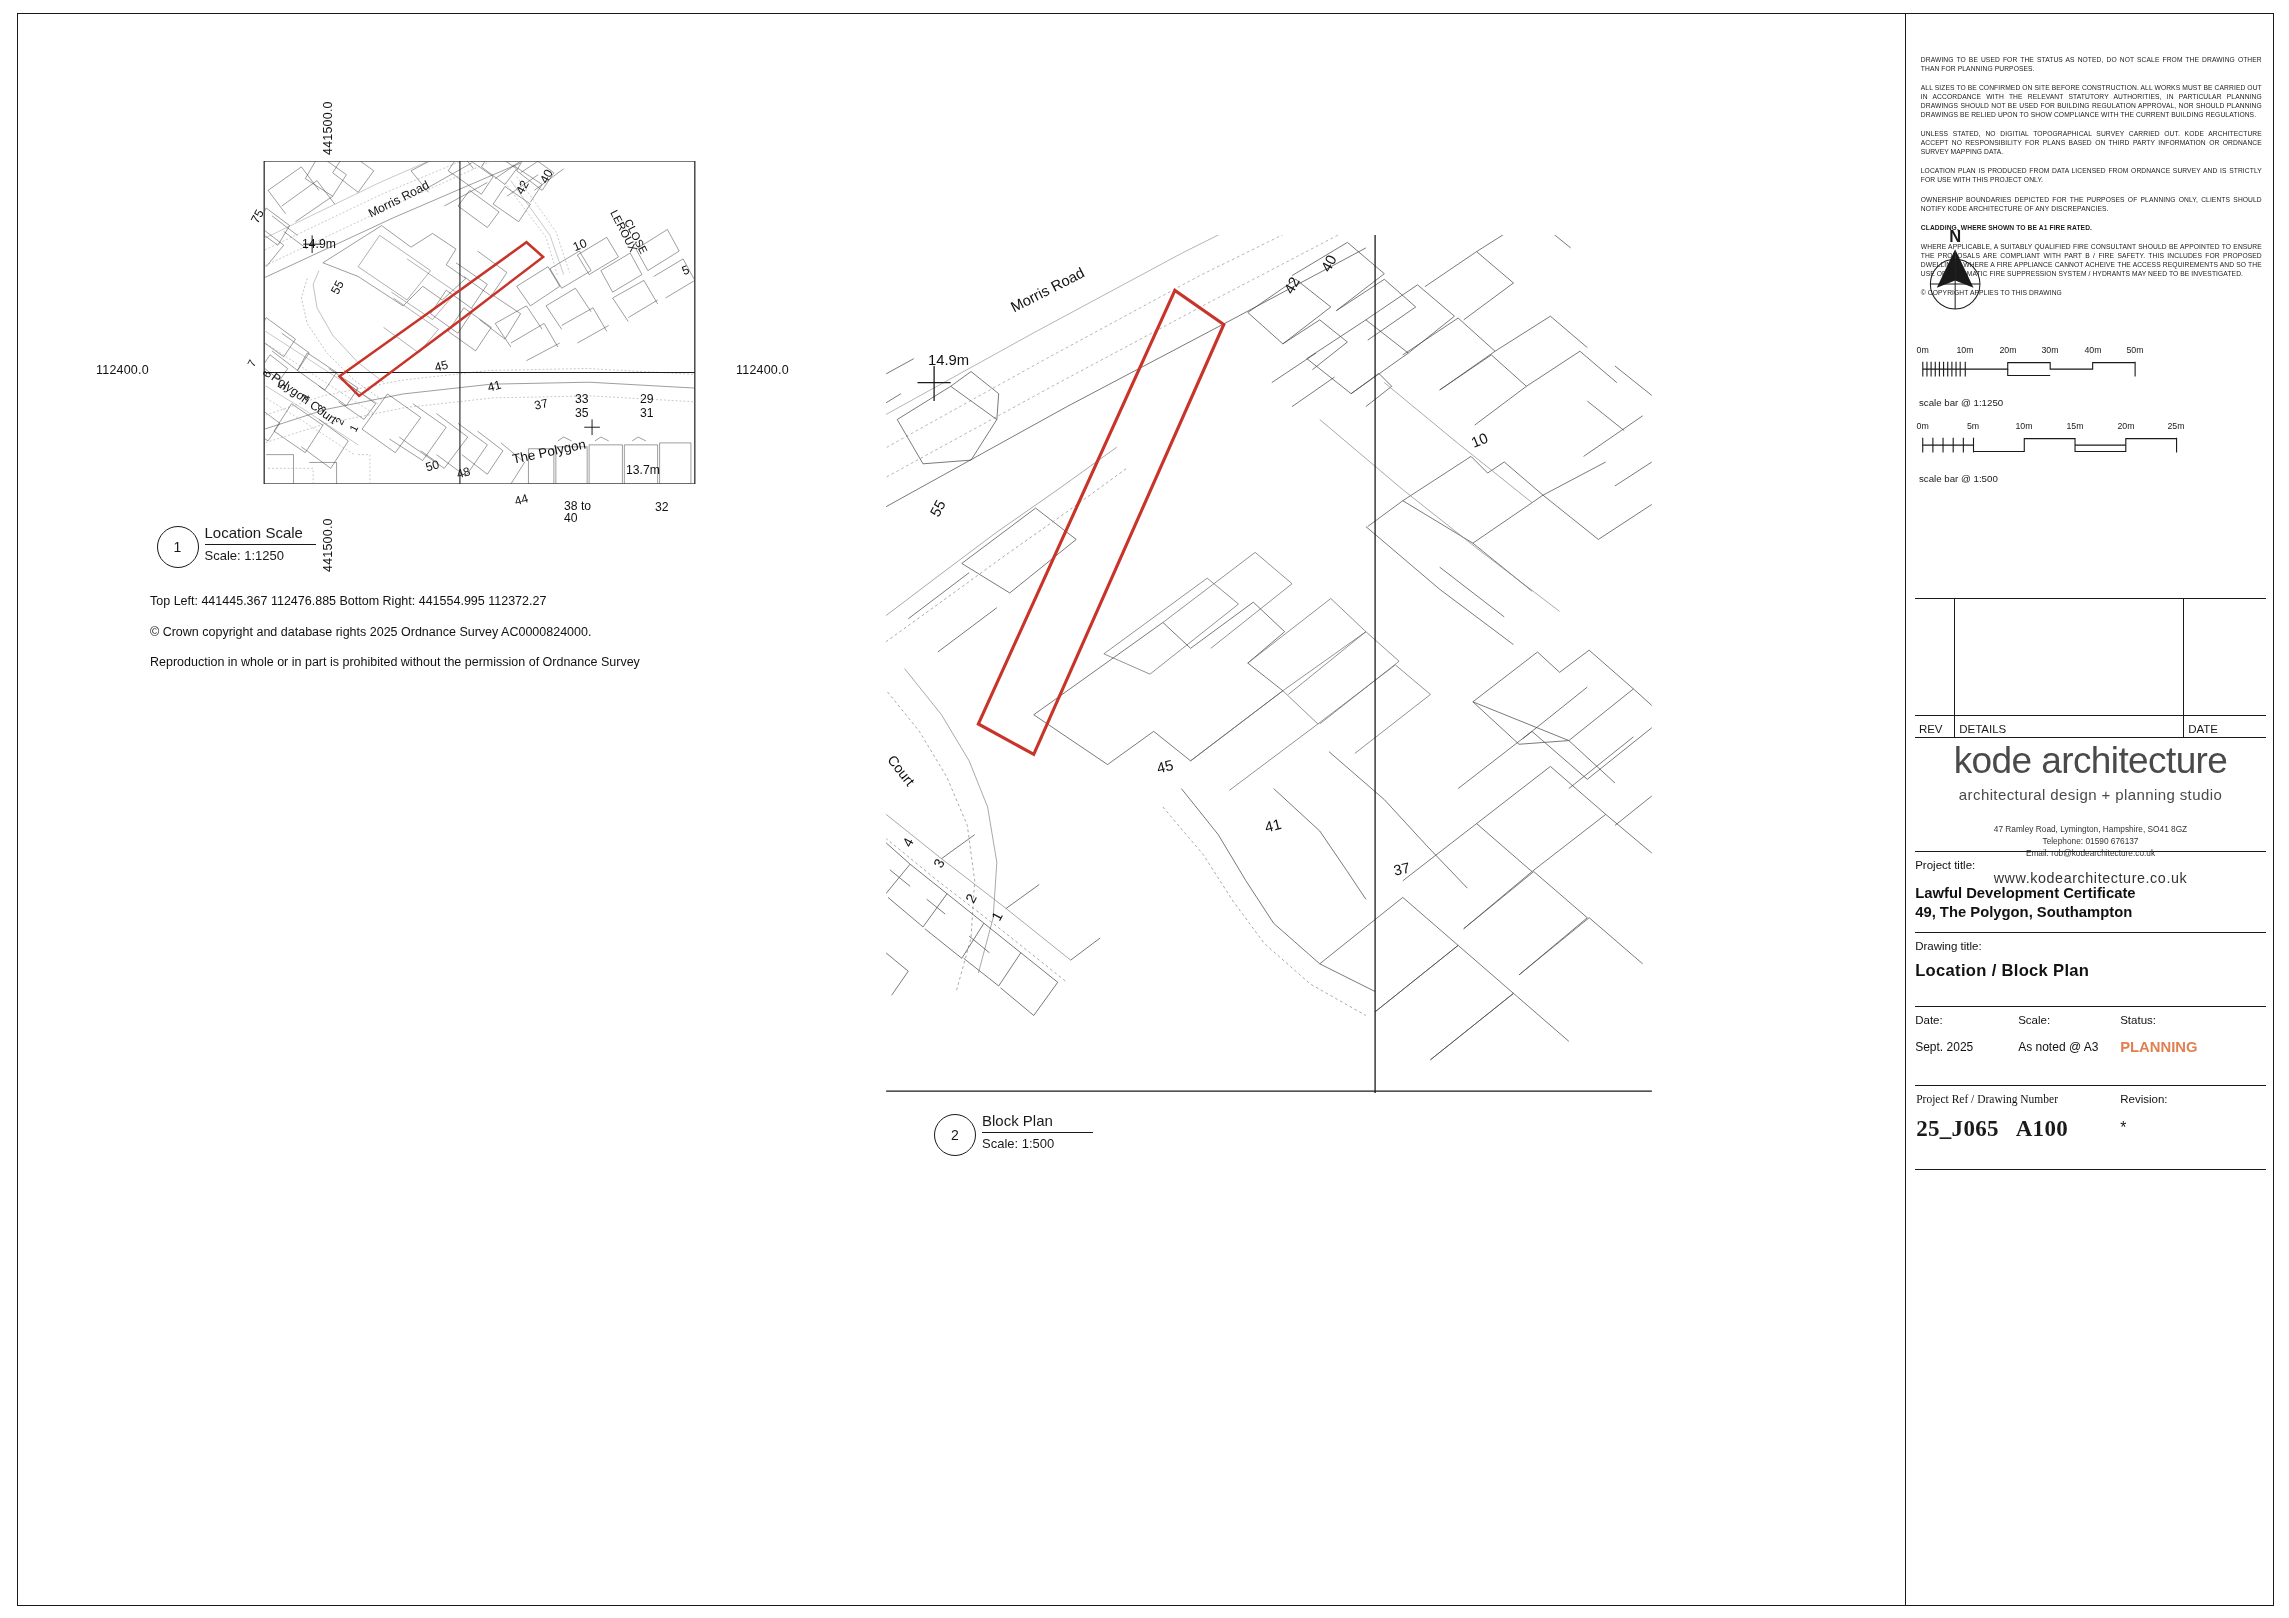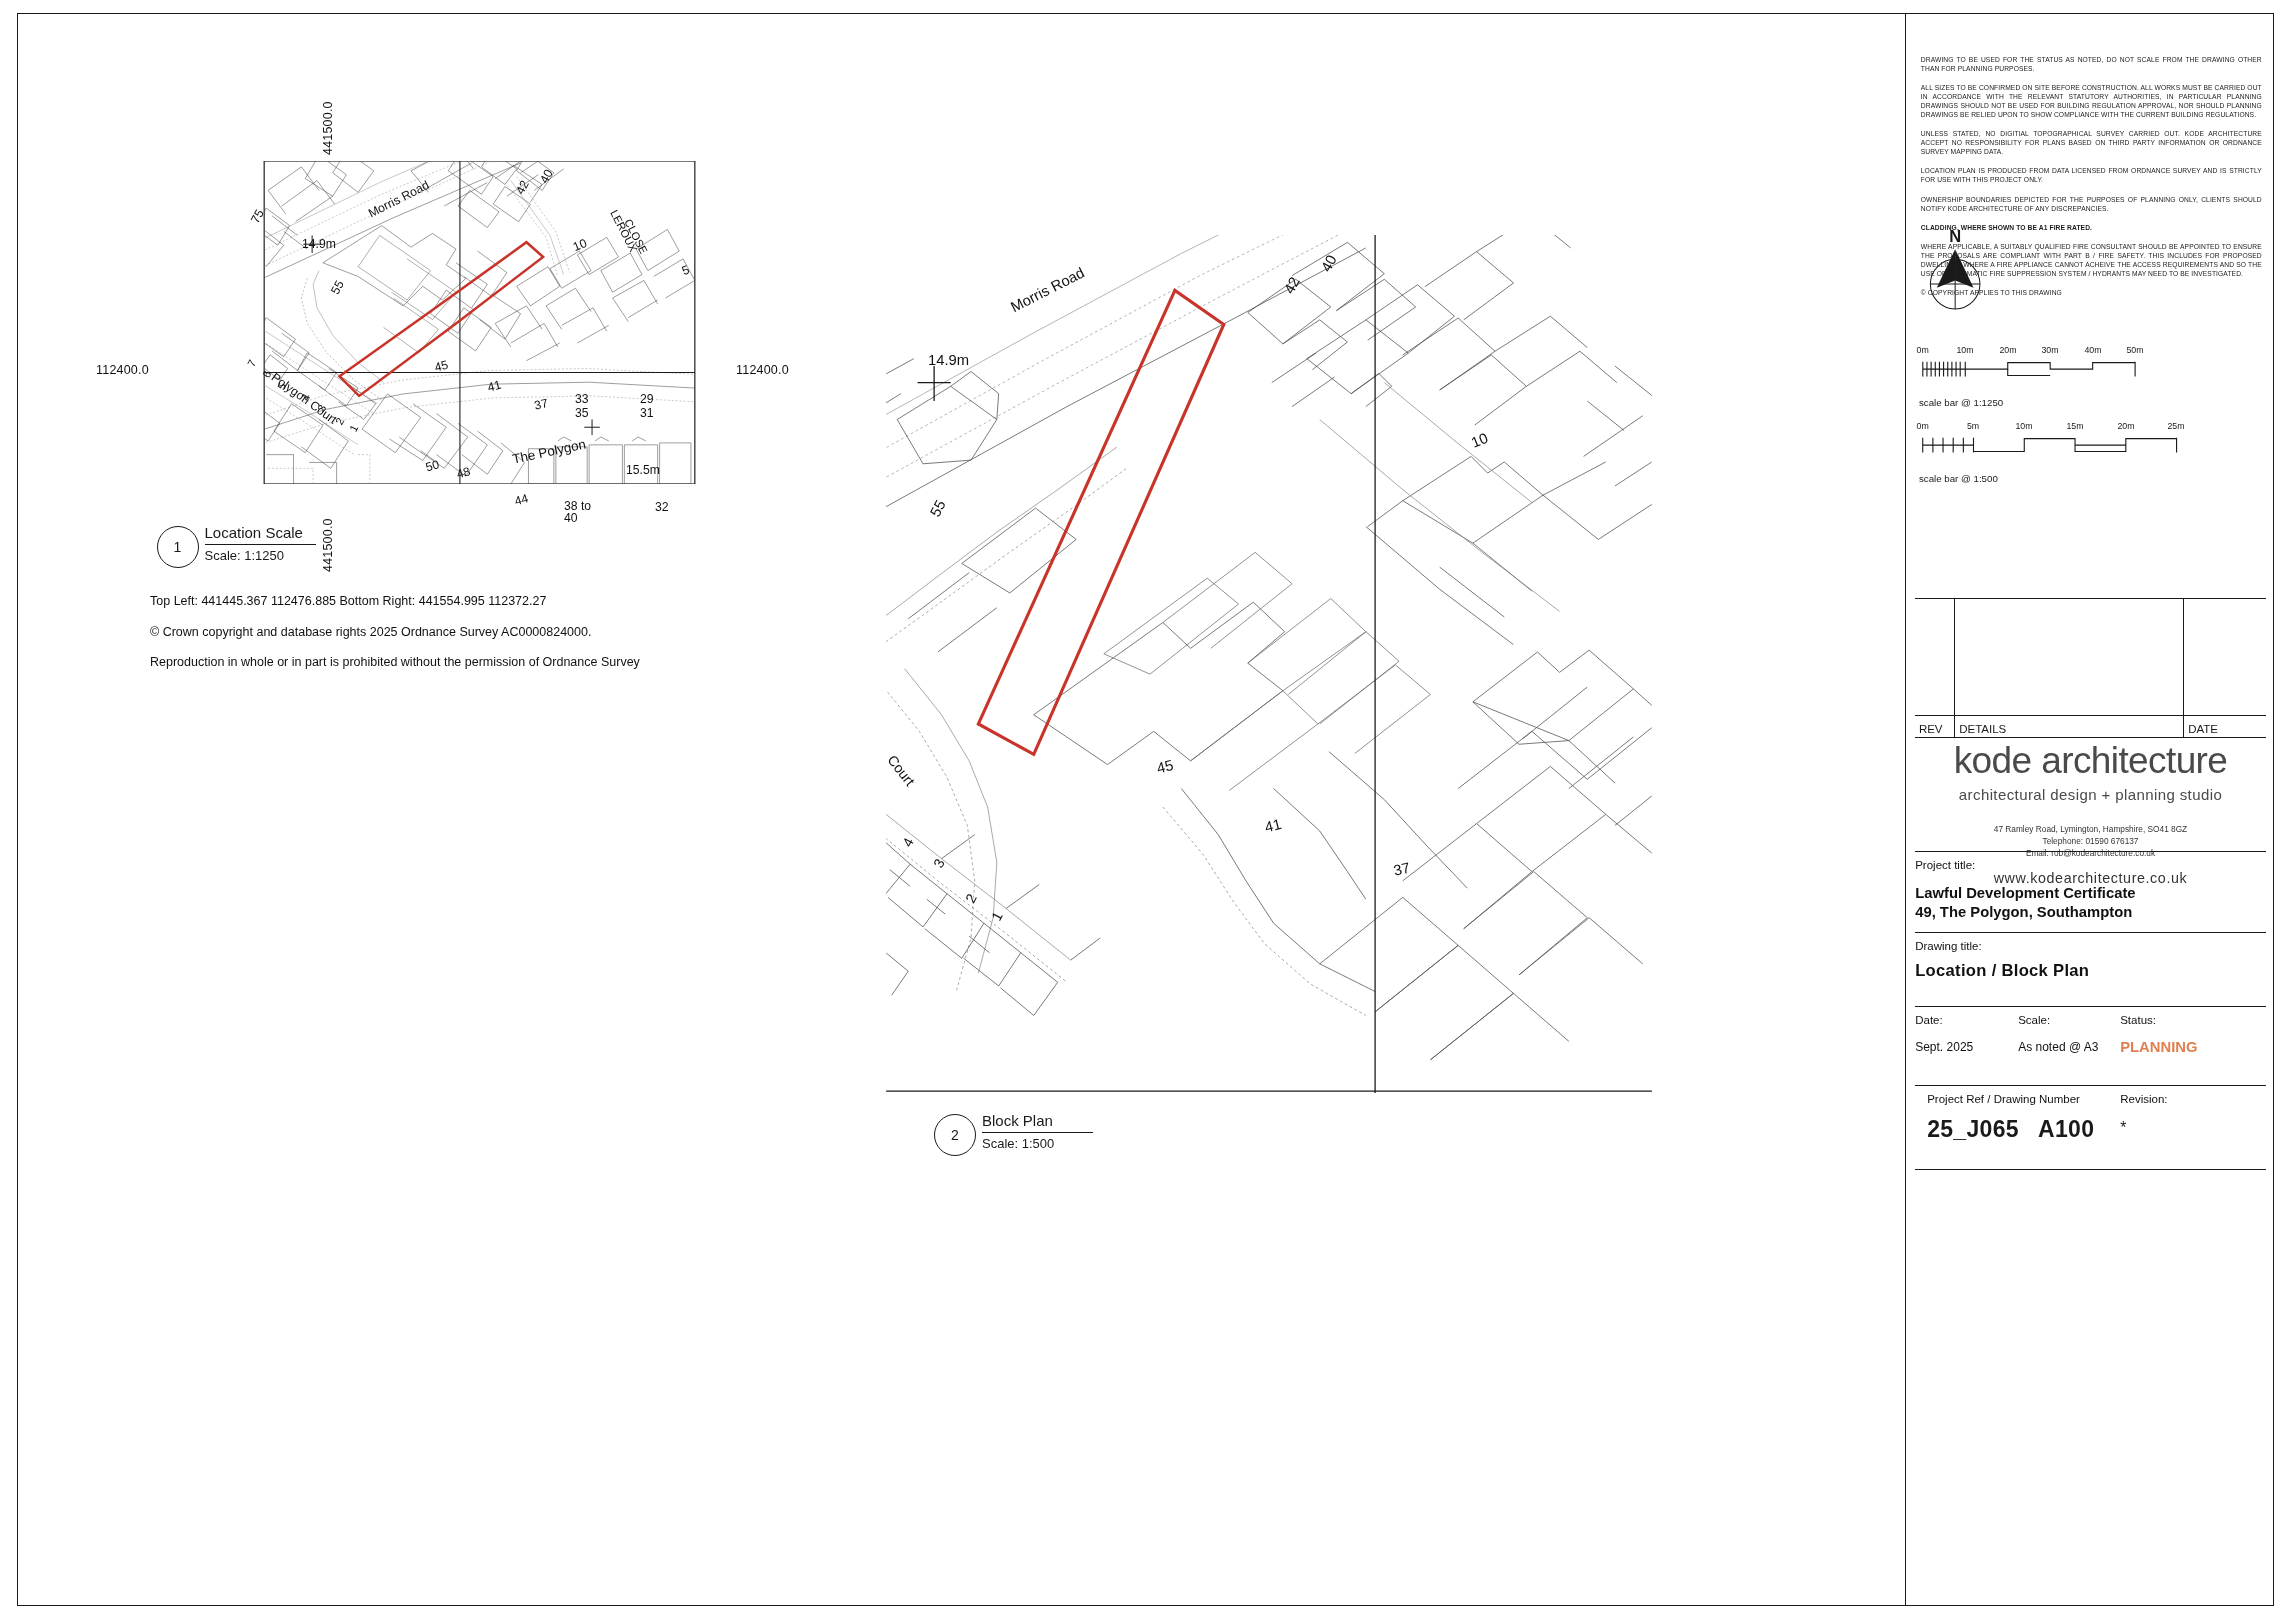--- a/index.html
+++ b/index.html
@@ -208,21 +208,21 @@
   #sect-meta { top: 993px; padding: 0 0 11px 0; height: 79px; }
   #sect-meta .col { position: absolute; }
   #sect-meta .col.c1 { left: 0;   top: 6.5px; }
   #sect-meta .col.c2 { left: 103px; top: 6.5px; }
   #sect-meta .col.c3 { left: 205px; top: 6.5px; }
   #sect-meta .col .tb-val-sm { margin-top: 14.8px; }
   .status-value { font-size: 14.8px; font-weight: bold; margin-top: 13px; }
 
   #sect-ref { top: 1072px; padding: 6.5px 0 11px 0; height: 85px; border-bottom: 1.2px solid #1a1a1a; }
   #sect-ref .col { position: absolute; }
-  #sect-ref .col.c1 { left: 12px;   top: 6.5px; }
+  #sect-ref .col.c1 { left: 1px;   top: 6.5px; font-family: Liberation Serif, serif; }
   #sect-ref .col.c2 { left: 205px; top: 6.5px; }
   #sect-ref .big { font-size: 23px; font-weight: bold; margin-top: 11px; letter-spacing: 0.3px; }
   #sect-ref .rev-star { font-size: 15.7px; margin-top: 14.8px; }
 </style>
 </head>
 <body>
 
 <div id="sheet-border"></div>
 
 <div id="location-plan-group">
@@ -371,21 +371,21 @@
         <div style="position: absolute; left: 98px; top: 260px; font-size: 11px; font-family: &quot;Liberation Sans&quot;, sans-serif; color: rgb(17, 17, 17); white-space: nowrap; transform-origin: 0px 0px; transform: rotate(-62deg);">2</div>
         <div style="position: absolute; left: 112px; top: 267px; font-size: 11px; font-family: &quot;Liberation Sans&quot;, sans-serif; color: rgb(17, 17, 17); white-space: nowrap; transform-origin: 0px 0px; transform: rotate(-62deg);">1</div>
         <div style="position: absolute; left: 198px; top: 200px; font-size: 12.2px; font-family: &quot;Liberation Sans&quot;, sans-serif; color: rgb(17, 17, 17); white-space: nowrap; transform-origin: 0px 0px; transform: rotate(-14deg);">45</div>
         <div style="position: absolute; left: 251px; top: 220px; font-size: 12.2px; font-family: &quot;Liberation Sans&quot;, sans-serif; color: rgb(17, 17, 17); white-space: nowrap; transform-origin: 0px 0px; transform: rotate(-14deg);">41</div>
         <div style="position: absolute; left: 298px; top: 238px; font-size: 12.2px; font-family: &quot;Liberation Sans&quot;, sans-serif; color: rgb(17, 17, 17); white-space: nowrap; transform-origin: 0px 0px; transform: rotate(-12deg);">37</div>
         <div style="position: absolute; left: 340px; top: 231px; font-size: 12.2px; font-family: &quot;Liberation Sans&quot;, sans-serif; color: rgb(17, 17, 17); white-space: nowrap; transform-origin: 0px 0px; transform: rotate(0deg);">33</div>
         <div style="position: absolute; left: 340px; top: 245px; font-size: 12.2px; font-family: &quot;Liberation Sans&quot;, sans-serif; color: rgb(17, 17, 17); white-space: nowrap; transform-origin: 0px 0px; transform: rotate(0deg);">35</div>
         <div style="position: absolute; left: 405px; top: 231px; font-size: 12.2px; font-family: &quot;Liberation Sans&quot;, sans-serif; color: rgb(17, 17, 17); white-space: nowrap; transform-origin: 0px 0px; transform: rotate(0deg);">29</div>
         <div style="position: absolute; left: 405px; top: 245px; font-size: 12.2px; font-family: &quot;Liberation Sans&quot;, sans-serif; color: rgb(17, 17, 17); white-space: nowrap; transform-origin: 0px 0px; transform: rotate(0deg);">31</div>
         <div style="position: absolute; left: 276px; top: 291px; font-size: 13.3px; font-family: &quot;Liberation Sans&quot;, sans-serif; color: rgb(17, 17, 17); white-space: nowrap; transform-origin: 0px 0px; transform: rotate(-12deg);">The Polygon</div>
-        <div style="position: absolute; left: 391px; top: 302px; font-size: 12.2px; font-family: &quot;Liberation Sans&quot;, sans-serif; color: rgb(17, 17, 17); white-space: nowrap; transform-origin: 0px 0px; transform: rotate(0deg);">15.5m</div>
+        <div style="position: absolute; left: 391px; top: 302px; font-size: 12.2px; font-family: &quot;Liberation Sans&quot;, sans-serif; color: rgb(17, 17, 17); white-space: nowrap; transform-origin: 0px 0px; transform: rotate(0deg);">13.7m</div>
         <div style="position: absolute; left: 189px; top: 300px; font-size: 12.2px; font-family: &quot;Liberation Sans&quot;, sans-serif; color: rgb(17, 17, 17); white-space: nowrap; transform-origin: 0px 0px; transform: rotate(-16deg);">50</div>
         <div style="position: absolute; left: 220px; top: 307px; font-size: 12.2px; font-family: &quot;Liberation Sans&quot;, sans-serif; color: rgb(17, 17, 17); white-space: nowrap; transform-origin: 0px 0px; transform: rotate(-16deg);">48</div>
         <div style="position: absolute; left: 278px; top: 334px; font-size: 12.2px; font-family: &quot;Liberation Sans&quot;, sans-serif; color: rgb(17, 17, 17); white-space: nowrap; transform-origin: 0px 0px; transform: rotate(-16deg);">44</div>
         <div style="position: absolute; left: 329px; top: 338px; font-size: 12.2px; font-family: &quot;Liberation Sans&quot;, sans-serif; color: rgb(17, 17, 17); white-space: nowrap; transform-origin: 0px 0px; transform: rotate(0deg);">38 to</div>
         <div style="position: absolute; left: 329px; top: 350px; font-size: 12.2px; font-family: &quot;Liberation Sans&quot;, sans-serif; color: rgb(17, 17, 17); white-space: nowrap; transform-origin: 0px 0px; transform: rotate(0deg);">40</div>
         <div style="position: absolute; left: 420px; top: 339px; font-size: 12.2px; font-family: &quot;Liberation Sans&quot;, sans-serif; color: rgb(17, 17, 17); white-space: nowrap; transform-origin: 0px 0px; transform: rotate(0deg);">32</div>
       </div>
   </div>
 
   <div class="detail-tag" style="left: 18.5px; top: 388px;">

